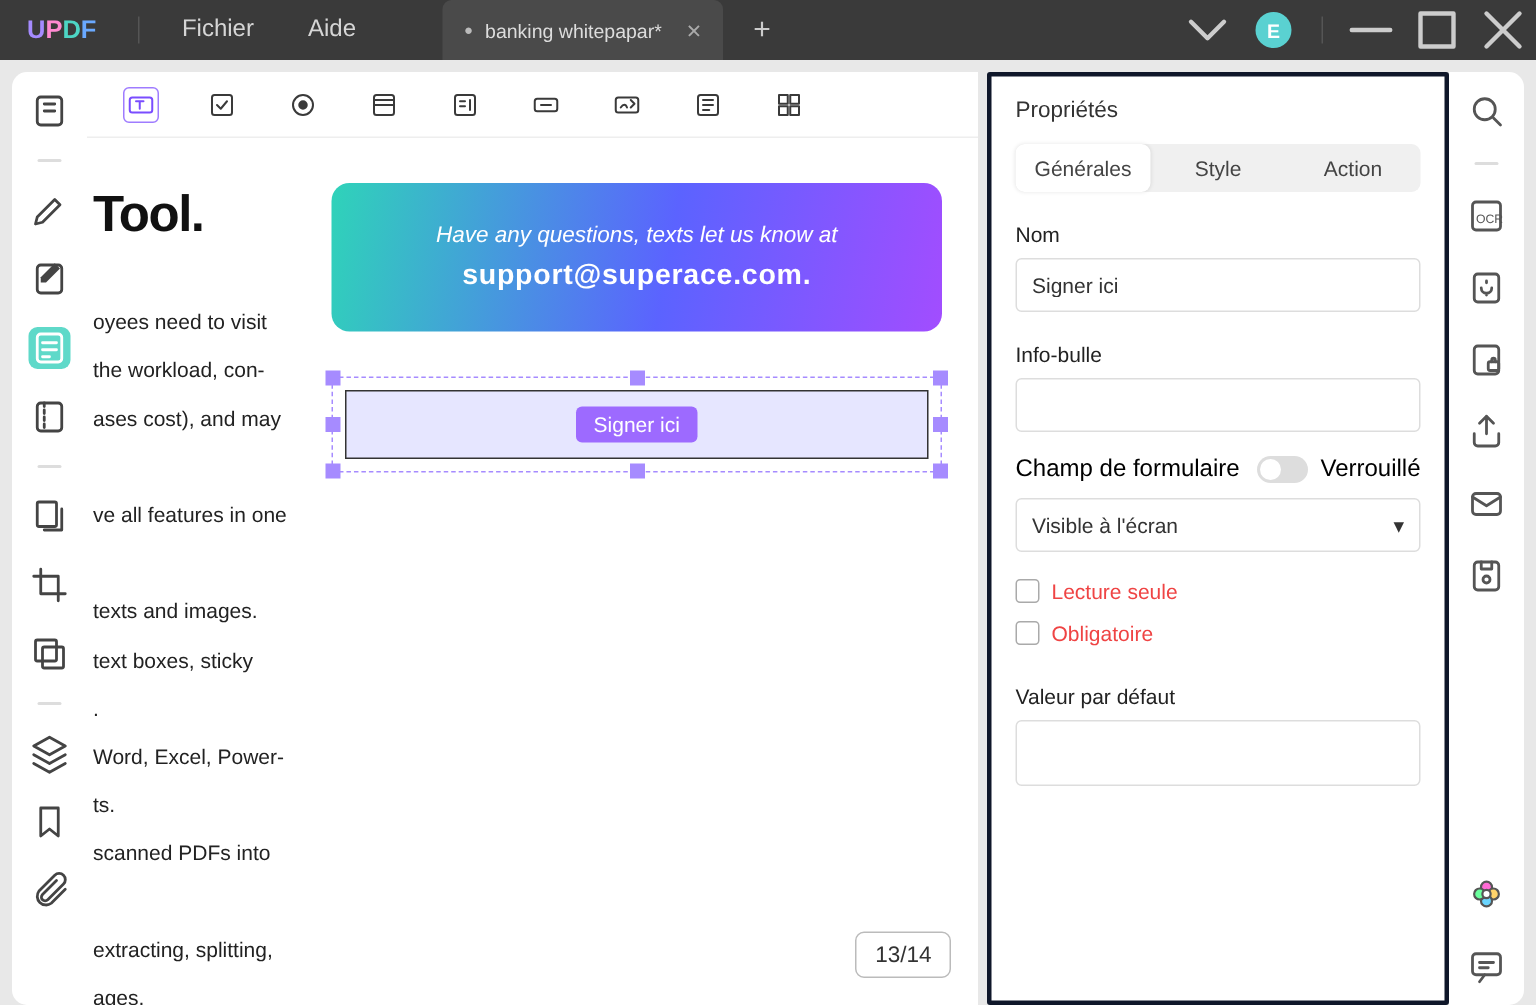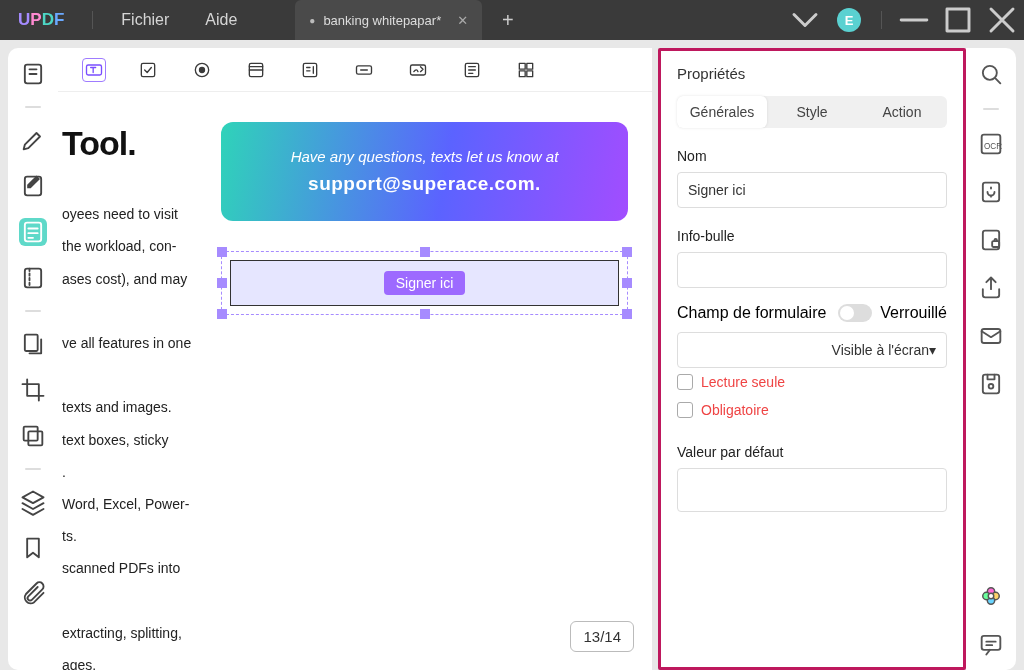--- a/index.html
+++ b/index.html
@@ -50,31 +50,31 @@
 .sign-wrap { margin-top: 30px; padding: 8px; border: 1.5px dashed #a68bff; position: relative; }
 .sign-wrap .handle { width: 10px; height: 10px; background: #a68bff; position: absolute; }
 .h-tl{top:-5px;left:-5px}.h-tm{top:-5px;left:calc(50% - 5px)}.h-tr{top:-5px;right:-5px}
 .h-ml{top:calc(50% - 5px);left:-5px}.h-mr{top:calc(50% - 5px);right:-5px}
 .h-bl{bottom:-5px;left:-5px}.h-bm{bottom:-5px;left:calc(50% - 5px)}.h-br{bottom:-5px;right:-5px}
 .sign-field { border: 1.5px solid #333; background: #e6e6ff; height: 46px; display: flex; align-items: center; justify-content: center; }
 .sign-label { background: #9d6aff; color: #fff; padding: 4px 12px; border-radius: 4px; font-size: 14px; }
 .page-badge { position: absolute; bottom: 18px; right: 18px; border: 1px solid #bbb; border-radius: 6px; padding: 6px 12px; background: #fff; font-size: 15px; color: #333; }
 
 
-.props { width: 308px; background: #fff; border: 3px solid #be185d; margin-left: 6px; display: flex; flex-direction: column; padding: 14px 16px; border-radius: 2px; }
+.props { width: 308px; background: #fff; border: 3px solid #0f172a; margin-left: 6px; display: flex; flex-direction: column; padding: 14px 16px; border-radius: 2px; }
 .props h3 { font-size: 15px; font-weight: 500; color: #333; margin-bottom: 14px; }
 .tabbar { display: flex; background: #f0f0f0; border-radius: 6px; margin-bottom: 16px; }
 .tabbar .pt { flex: 1; text-align: center; padding: 8px 0; font-size: 14px; color: #444; cursor: pointer; border-radius: 6px; }
 .tabbar .pt.active { background: #fff; box-shadow: 0 0 3px rgba(0,0,0,0.1); }
 .field-label { font-size: 14px; color: #222; margin-bottom: 8px; margin-top: 4px; }
 .text-input { width: 100%; border: 1px solid #ddd; border-radius: 4px; padding: 9px 10px; font-size: 14px; color: #333; margin-bottom: 16px; }
 .row-inline { display: flex; align-items: center; justify-content: space-between; margin-bottom: 10px; }
 .toggle { width: 34px; height: 18px; background: #ddd; border-radius: 9px; position: relative; }
 .toggle::after { content: ''; width: 14px; height: 14px; background: #fff; border-radius: 50%; position: absolute; top: 2px; left: 2px; }
-.select { width: 100%; border: 1px solid #ddd; border-radius: 4px; padding: 9px 10px; font-size: 14px; color: #333; background: #fff; display: flex; justify-content: flex-end; align-items: center; margin-bottom: 6px; cursor: pointer; }
+.select { width: 100%; border: 1px solid #ddd; border-radius: 4px; padding: 9px 10px; font-size: 14px; color: #333; background: #fff; display: flex; justify-content: space-between; align-items: center; margin-bottom: 18px; cursor: pointer; }
 .check-row { display: flex; align-items: center; gap: 8px; font-size: 14px; color: #ef4444; margin-bottom: 12px; }
 .checkbox { width: 16px; height: 16px; border: 1.5px solid #aaa; border-radius: 3px; }
 
 
 .right-rail { width: 50px; background: #fff; border-radius: 0 10px 10px 0; display: flex; flex-direction: column; align-items: center; padding: 12px 0; gap: 20px; }
 .right-rail .rail-icon { color: #555; }
 .spacer { flex: 1; }
 .flower { width: 22px; height: 22px; }
 
 

